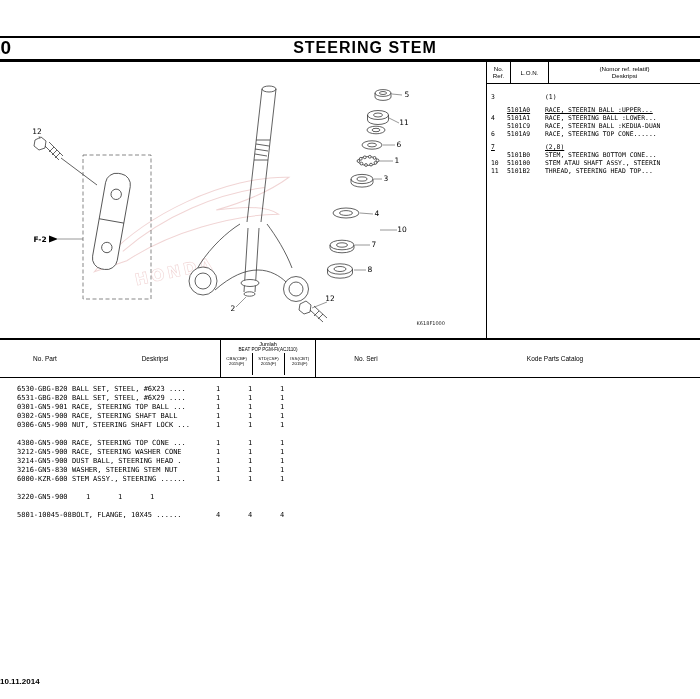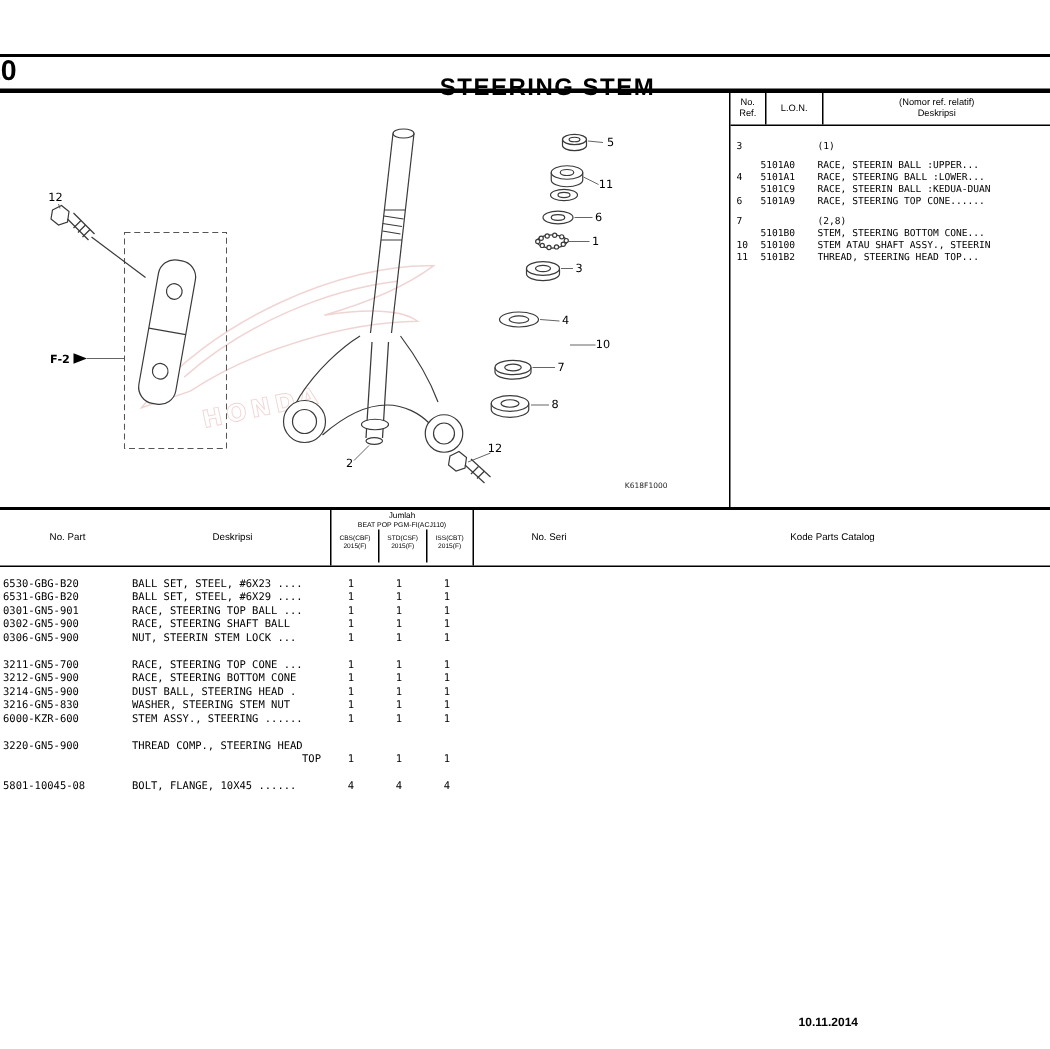--- a/index.html
+++ b/index.html
@@ -5,21 +5,21 @@
   html,body{margin:0;padding:0;}
   body{
     width:700px;height:699px;position:relative;background:#fff;color:#000;
     font-family:"Liberation Sans",sans-serif;overflow:hidden;
   }
 
   
   .page-header{position:absolute;top:36px;left:0;width:700px;height:21px;
     border-top:2px solid #000;border-bottom:3px solid #000;}
   .page-number{position:absolute;left:-10px;top:0;font-size:19px;font-weight:bold;line-height:20px;}
-  .page-title{position:absolute;left:30px;right:0;top:12px;text-align:center;
+  .page-title{position:absolute;left:30px;right:0;top:1px;text-align:center;
     font-size:16px;font-weight:bold;letter-spacing:1px;}
 
   
   .diagram{position:absolute;left:0;top:61px;}
   .part{stroke:#3a3a3a;fill:#fff;stroke-width:0.8;}
   .part line{stroke:#3a3a3a;}
   .wm{fill:none;stroke:#dd9a9a;stroke-width:1;opacity:0.42;}
   .wm text{font:bold 16px "DejaVu Sans",sans-serif;fill:none;stroke:#dd9a9a;stroke-width:0.6;letter-spacing:3px;}
   .dash{fill:none;stroke:#555;stroke-width:0.7;stroke-dasharray:4 2.5;}
   .leader line,.leaderline{stroke:#444;stroke-width:0.55;}
@@ -35,49 +35,49 @@
   .rh-c1{width:24px;border-right:1px solid #000;text-align:center;padding-top:3px;box-sizing:border-box;}
   .rh-c1 span{display:block;line-height:7px;}
   .rh-c2{width:38px;border-right:1px solid #000;display:flex;align-items:center;justify-content:center;box-sizing:border-box;}
   .rh-c3{flex:1;text-align:center;padding-top:3px;}
   .rh-c3 span{display:block;line-height:7px;}
   .ref-rows{padding-top:9px;font-family:"DejaVu Sans Mono",monospace;font-size:6.4px;line-height:8px;}
   .ref-row{display:flex;white-space:pre;}
   .ref-row .r{width:20px;padding-left:4px;box-sizing:border-box;}
   .ref-row .l{width:38px;}
   .ref-row .d{flex:1;white-space:nowrap;overflow:hidden;}
-  .ref-rows .row-gap{margin-top:5px;}
+  .ref-rows .row-gap{margin-top:5px;text-decoration:underline;}
 
   
   .parts{position:absolute;top:338px;left:0;width:700px;}
   .parts-header{position:relative;height:37px;border-top:2px solid #000;border-bottom:1px solid #000;}
   .ph-cell{position:absolute;top:15px;font-size:6.5px;text-align:center;}
   .ph-nopart{left:0;width:90px;}
   .ph-desk{left:90px;width:130px;}
   .ph-seri{left:316px;width:100px;}
   .ph-kode{left:420px;width:270px;}
   .ph-jumlah{position:absolute;left:220px;top:0;width:96px;height:100%;
     border-left:1px solid #000;border-right:1px solid #000;text-align:center;box-sizing:border-box;}
   .ph-jlabel{font-size:5.5px;padding-top:1px;line-height:6px;}
   .ph-model{font-size:4.6px;line-height:6px;}
   .ph-subs{display:flex;height:22px;}
   .ph-sub{width:31.3px;box-sizing:border-box;font-size:4.4px;line-height:5.4px;padding-top:3px;text-align:center;}
   .ph-sub + .ph-sub{border-left:1px solid #000;}
   .ph-sub span{display:block;}
   .parts-rows{padding-top:7px;font-family:"DejaVu Sans Mono",monospace;font-size:7px;line-height:9px;}
   .p-row{display:flex;align-items:flex-end;}
-  .p-row .pn{width:88px;padding-left:2px;box-sizing:border-box;align-self:flex-start;}
+  .p-row .pn{width:72px;padding-left:17px;box-sizing:border-box;align-self:flex-start;}
   .p-row .pd{width:130px;}
   .p-row .pd .d2{display:block;text-align:right;padding-right:4px;}
   .p-row .pd .d2:empty{display:none;}
   .p-row .q{width:32px;text-align:center;}
   .parts-rows .row-gap{margin-top:9px;}
 
   
-  .footer-date{position:absolute;top:677px;left:0;width:572px;text-align:right;
+  .footer-date{position:absolute;top:677px;left:0;width:572px;text-align:left;
     font-size:8px;font-weight:bold;}
 </style>
 </head>
 <body>
 
 <div class="page-header">
   <span class="page-number">10</span>
   <span class="page-title">STEERING STEM</span>
 </div>
 
@@ -350,43 +350,43 @@
       
     </span>
     <span class="q">1</span>
     <span class="q">1</span>
     <span class="q">1</span>
   </div>
 
   <div class="p-row">
     <span class="pn">0306-GN5-900</span>
     <span class="pd">
-      <span class="d1">NUT, STEERIN STEM LOCK ...</span>
+      <span class="d1">NUT, STEERING SHAFT LOCK ...</span>
       
     </span>
     <span class="q">1</span>
     <span class="q">1</span>
     <span class="q">1</span>
   </div>
 
   <div class="p-row row-gap">
-    <span class="pn">3211-GN5-700</span>
+    <span class="pn">4380-GN5-900</span>
     <span class="pd">
       <span class="d1">RACE, STEERING TOP CONE ...</span>
       
     </span>
     <span class="q">1</span>
     <span class="q">1</span>
     <span class="q">1</span>
   </div>
 
   <div class="p-row">
     <span class="pn">3212-GN5-900</span>
     <span class="pd">
-      <span class="d1">RACE, STEERING BOTTOM CONE</span>
+      <span class="d1">RACE, STEERING WASHER CONE</span>
       
     </span>
     <span class="q">1</span>
     <span class="q">1</span>
     <span class="q">1</span>
   </div>
 
   <div class="p-row">
     <span class="pn">3214-GN5-900</span>
     <span class="pd">
@@ -415,24 +415,20 @@
       <span class="d1">STEM ASSY., STEERING ......</span>
       
     </span>
     <span class="q">1</span>
     <span class="q">1</span>
     <span class="q">1</span>
   </div>
 
   <div class="p-row row-gap">
     <span class="pn">3220-GN5-900</span>
-    <span class="pd">
-      <span class="d1">THREAD COMP., STEERING HEAD</span>
-      <span class="d2">TOP</span>
-    </span>
     <span class="q">1</span>
     <span class="q">1</span>
     <span class="q">1</span>
   </div>
 
   <div class="p-row row-gap">
     <span class="pn">5801-10045-08</span>
     <span class="pd">
       <span class="d1">BOLT, FLANGE, 10X45 ......</span>
       

